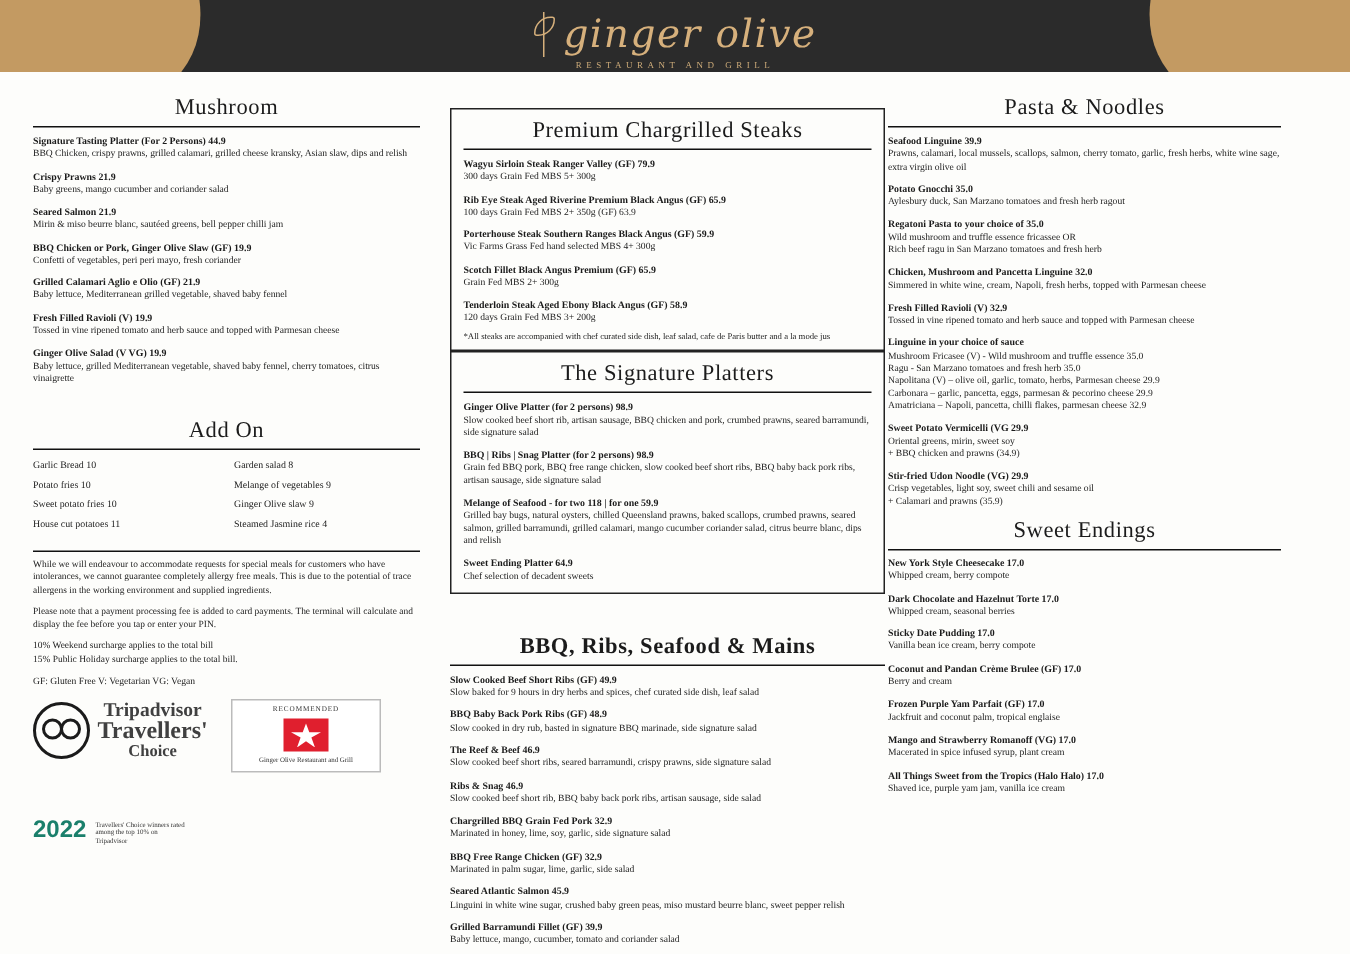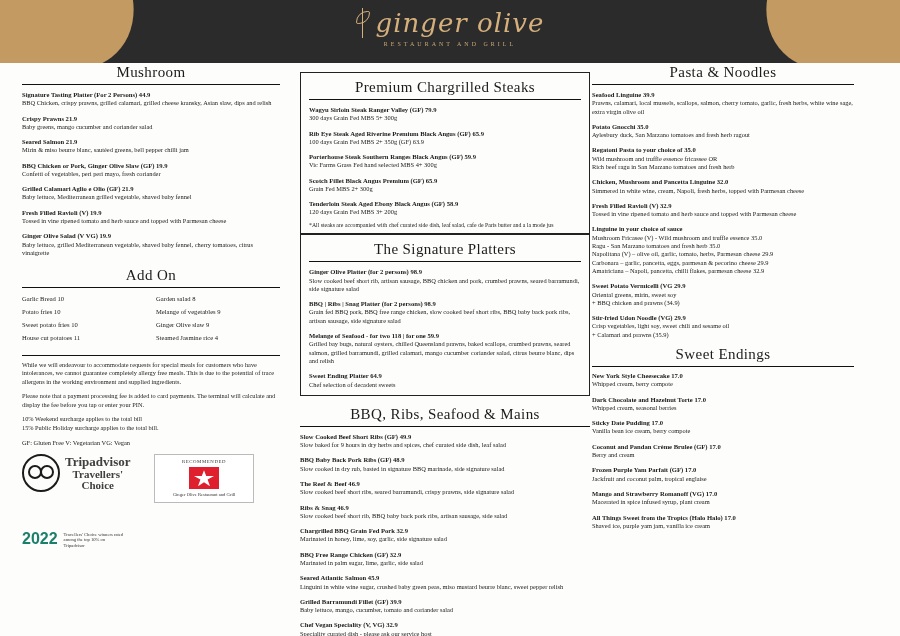--- a/index.html
+++ b/index.html
@@ -6,21 +6,21 @@
   body{
     width:900px;height:636px;
     background:#fdfdfb;
     font-family:"Liberation Serif", serif;
     color:#1b1b1b;
     overflow:hidden;
     position:relative;
   }
   
   .header{
-    position:absolute;left:0;top:0;width:900px;height:63px;
+    position:absolute;left:0;top:0;width:900px;height:48px;
     background:#2b2b2b;
     overflow:hidden;
   }
   .header .arcL,.header .arcR{
     position:absolute;top:-6px;width:170px;height:76px;background:#c39a62;
   }
   .header .arcL{left:-30px;border-radius:0 0 120px 0;transform:skewX(12deg);}
   .header .arcR{right:-30px;border-radius:0 0 0 120px;transform:skewX(-12deg);}
   .brand{
     position:absolute;left:0;right:0;top:8px;text-align:center;color:#d6b07c;
@@ -53,21 +53,21 @@
   }
   .rule{height:1px;background:#111;margin:1px 0 6px 0;}
   .item{margin-bottom:7px;}
   .item .nm{font-size:6.6px;font-weight:bold;line-height:1.25;}
   .item .ds{font-size:6.4px;line-height:1.3;}
   .box{border:1px solid #222;padding:6px 8px 4px 8px;}
   .note{font-size:6.3px;line-height:1.35;}
 
   
   #colLeft{left:22px;width:258px;}
-  #addon-title{margin-top:10px;}
+  #addon-title{margin-top:22px;}
   .addon-grid{display:grid;grid-template-columns:1fr 1fr;gap:3px 10px;margin-top:2px;}
   .addon-grid div{font-size:6.6px;line-height:1.5;}
   .disclaimer{margin-top:12px;border-top:1px solid #111;padding-top:5px;}
   .nosplit{
     text-align:center;font-size:11px;font-weight:bold;margin-top:6px;letter-spacing:.2px;
   }
   .gfline{font-size:6.4px;margin-top:7px;}
   .badges{display:flex;gap:14px;margin-top:8px;align-items:flex-start;}
   .badge-ta{
     width:118px;border:0;display:flex;flex-direction:column;align-items:flex-start;
@@ -78,21 +78,21 @@
     position:relative;flex:none;
   }
   .ta-owl:before,.ta-owl:after{
     content:"";position:absolute;top:9px;width:10px;height:10px;border-radius:50%;
     border:2px solid #1b1b1b;
   }
   .ta-owl:before{left:4px;}
   .ta-owl:after{right:4px;}
   .ta-txt{font-family:Liberation Serif, serif;font-weight:bold;color:#404040;line-height:1.02;text-align:center;}
   .ta-txt .l1{font-size:13px;}
-  .ta-txt .l2{font-size:11px;}
+  .ta-txt .l2{font-size:16px;}
   .ta-txt .l3{font-size:11px;}
   .ta-year{font-family:"Liberation Sans",sans-serif;font-weight:bold;color:#1a7f6b;font-size:16px;margin-top:2px;}
   .ta-sub{font-size:4.6px;color:#333;max-width:60px;line-height:1.2;}
   .badge-rec{
     width:92px;border:1px solid #bbb;background:#fff;text-align:center;padding:4px 3px;
   }
   .badge-rec .cap{font-size:4.8px;letter-spacing:.6px;color:#333;}
   .badge-rec .mark{
     margin:3px auto;width:30px;height:22px;background:#e01f2e;position:relative;
   }
@@ -101,21 +101,21 @@
     background:#fff;
     clip-path:polygon(50% 0,61% 36%,100% 36%,68% 58%,80% 100%,50% 74%,20% 100%,32% 58%,0 36%,39% 36%);
   }
   .badge-rec .nm2{font-size:4.6px;color:#333;line-height:1.3;}
 
   
   #colCenter{left:300px;width:290px;}
   #sig-box{padding-bottom:6px;}
   #steak-box{margin-top:8px;}
   .steak-note{font-size:5.8px;margin-top:5px;line-height:1.3;}
-  #bbq-title{margin-top:10px;}
+  #bbq-title{margin-top:27px;font-weight:bold;}
 
   
   #colRight{left:592px;width:262px;}
   #sweet-title{}
   .sweet-block{border-top:1px solid #111;padding-top:5px;margin-top:2px;}
 </style>
 </head>
 <body>
 
 <div class="header">

